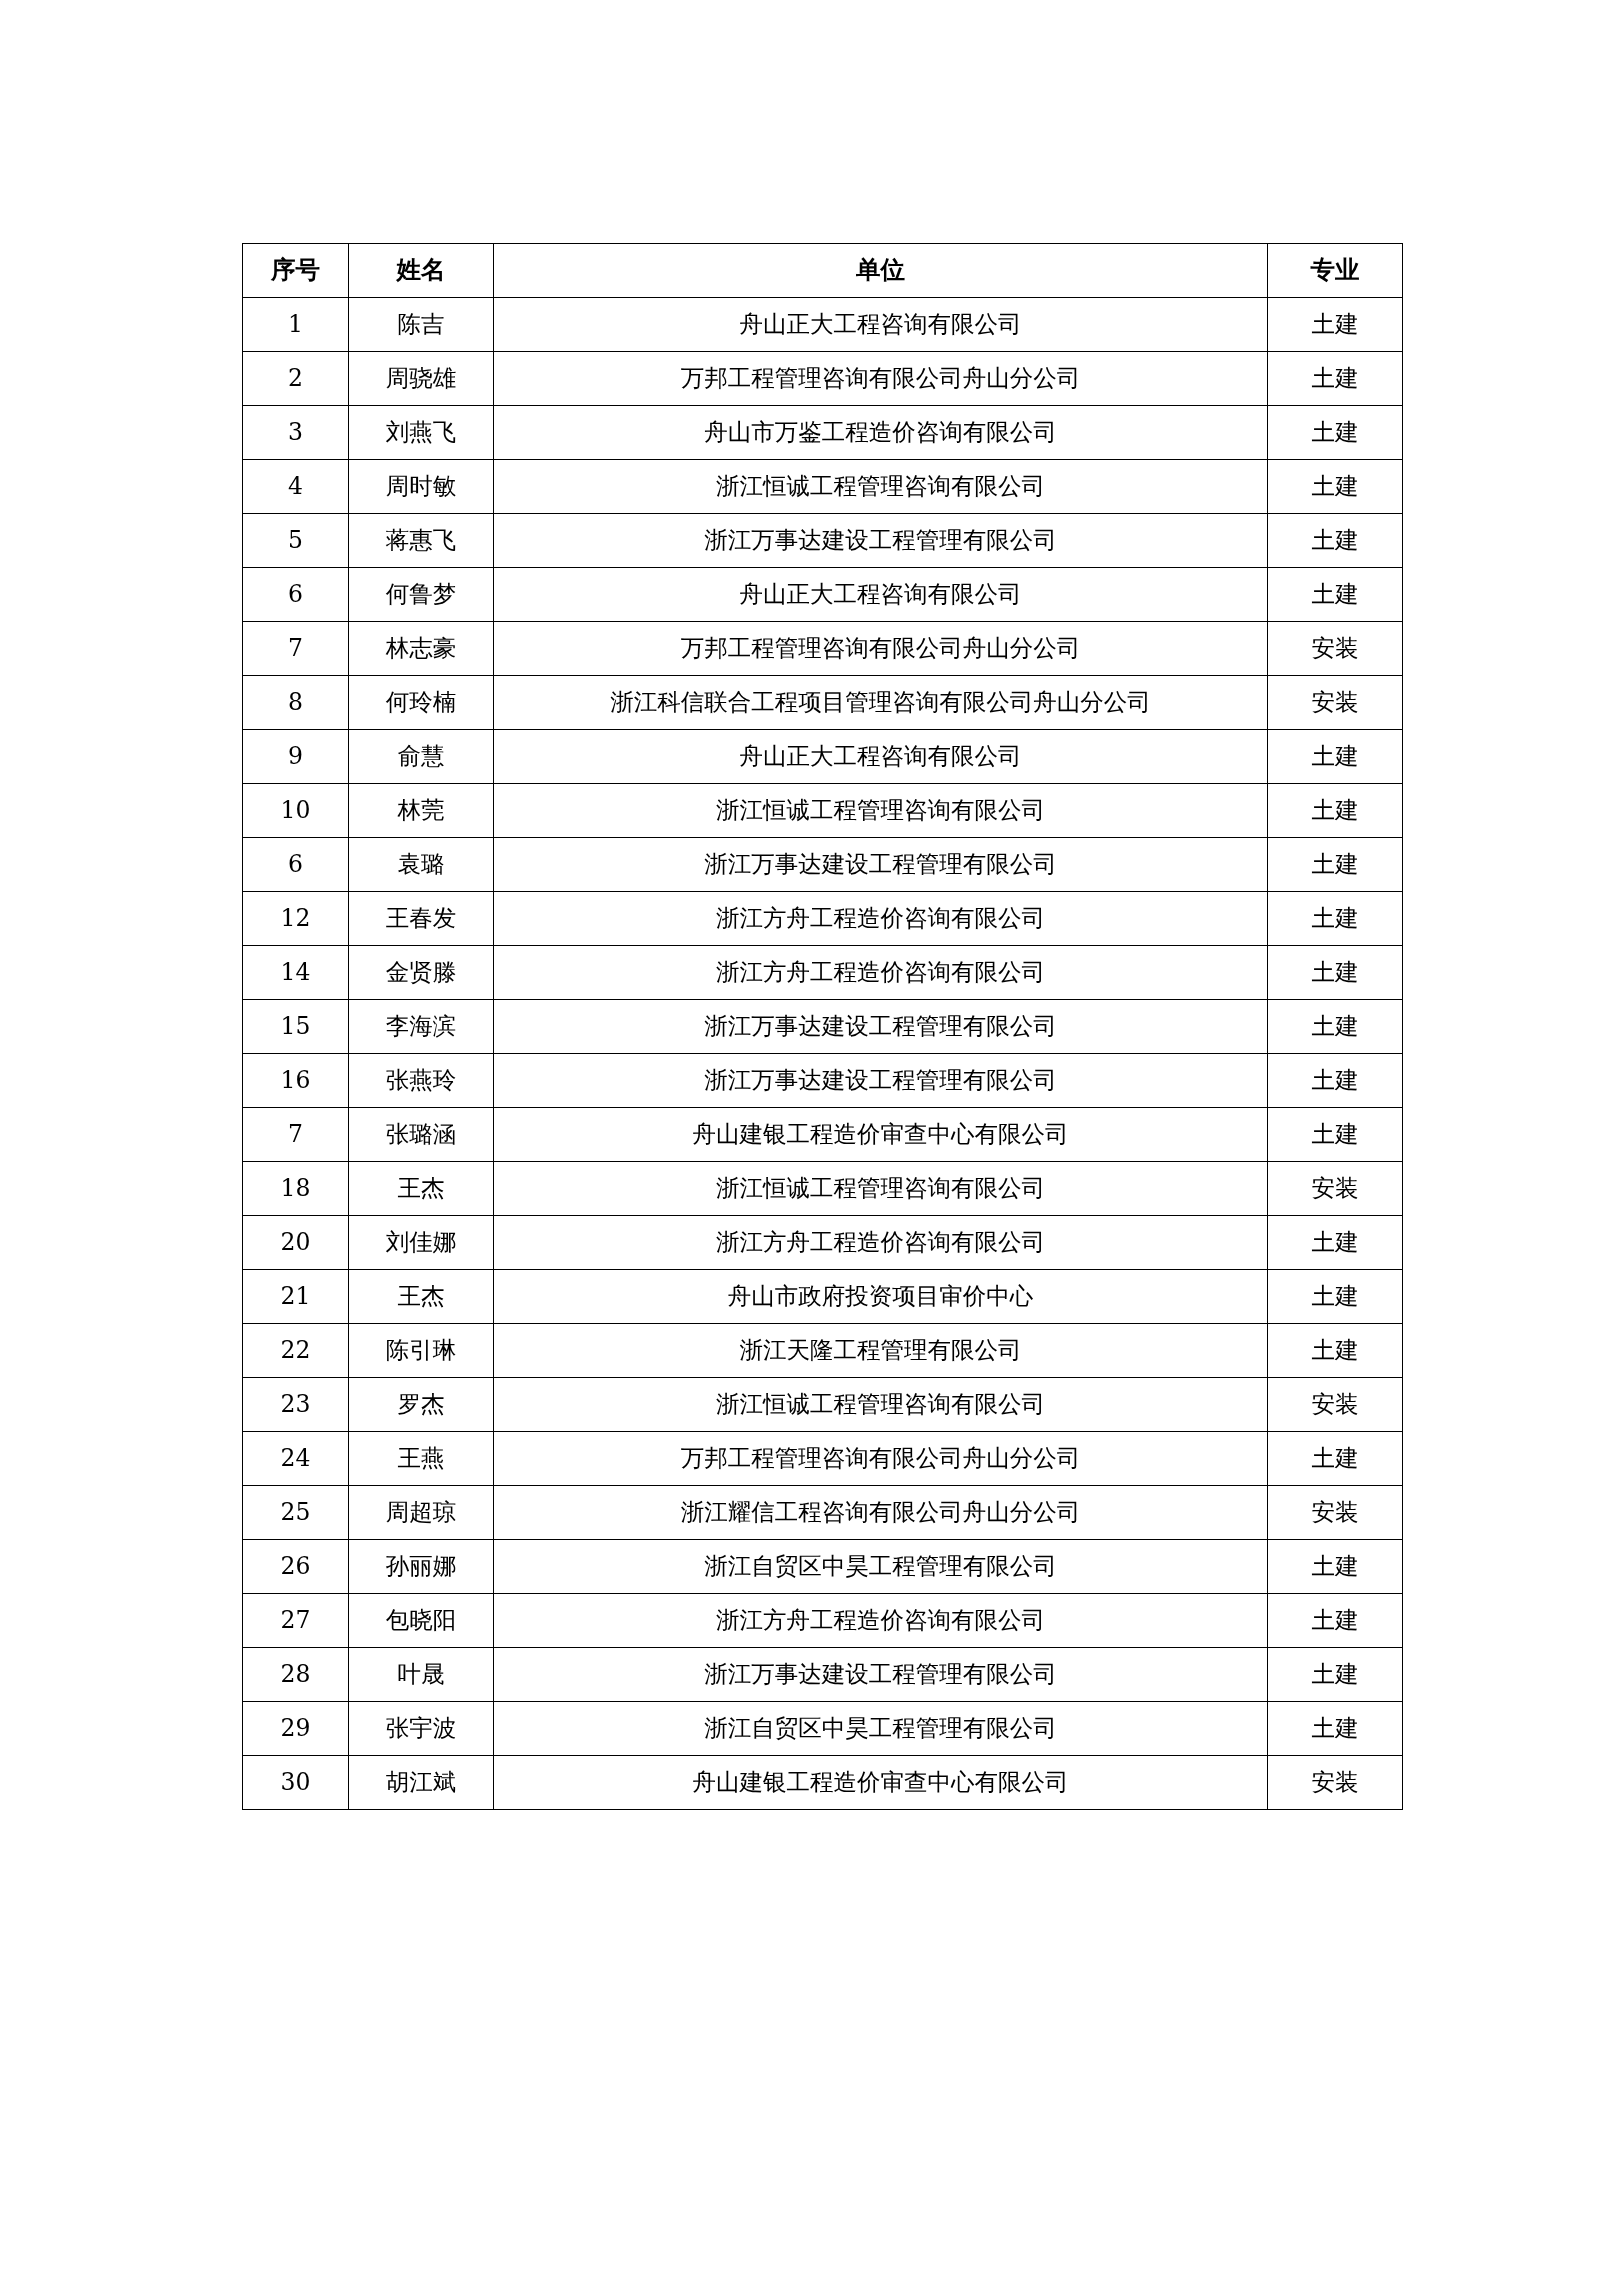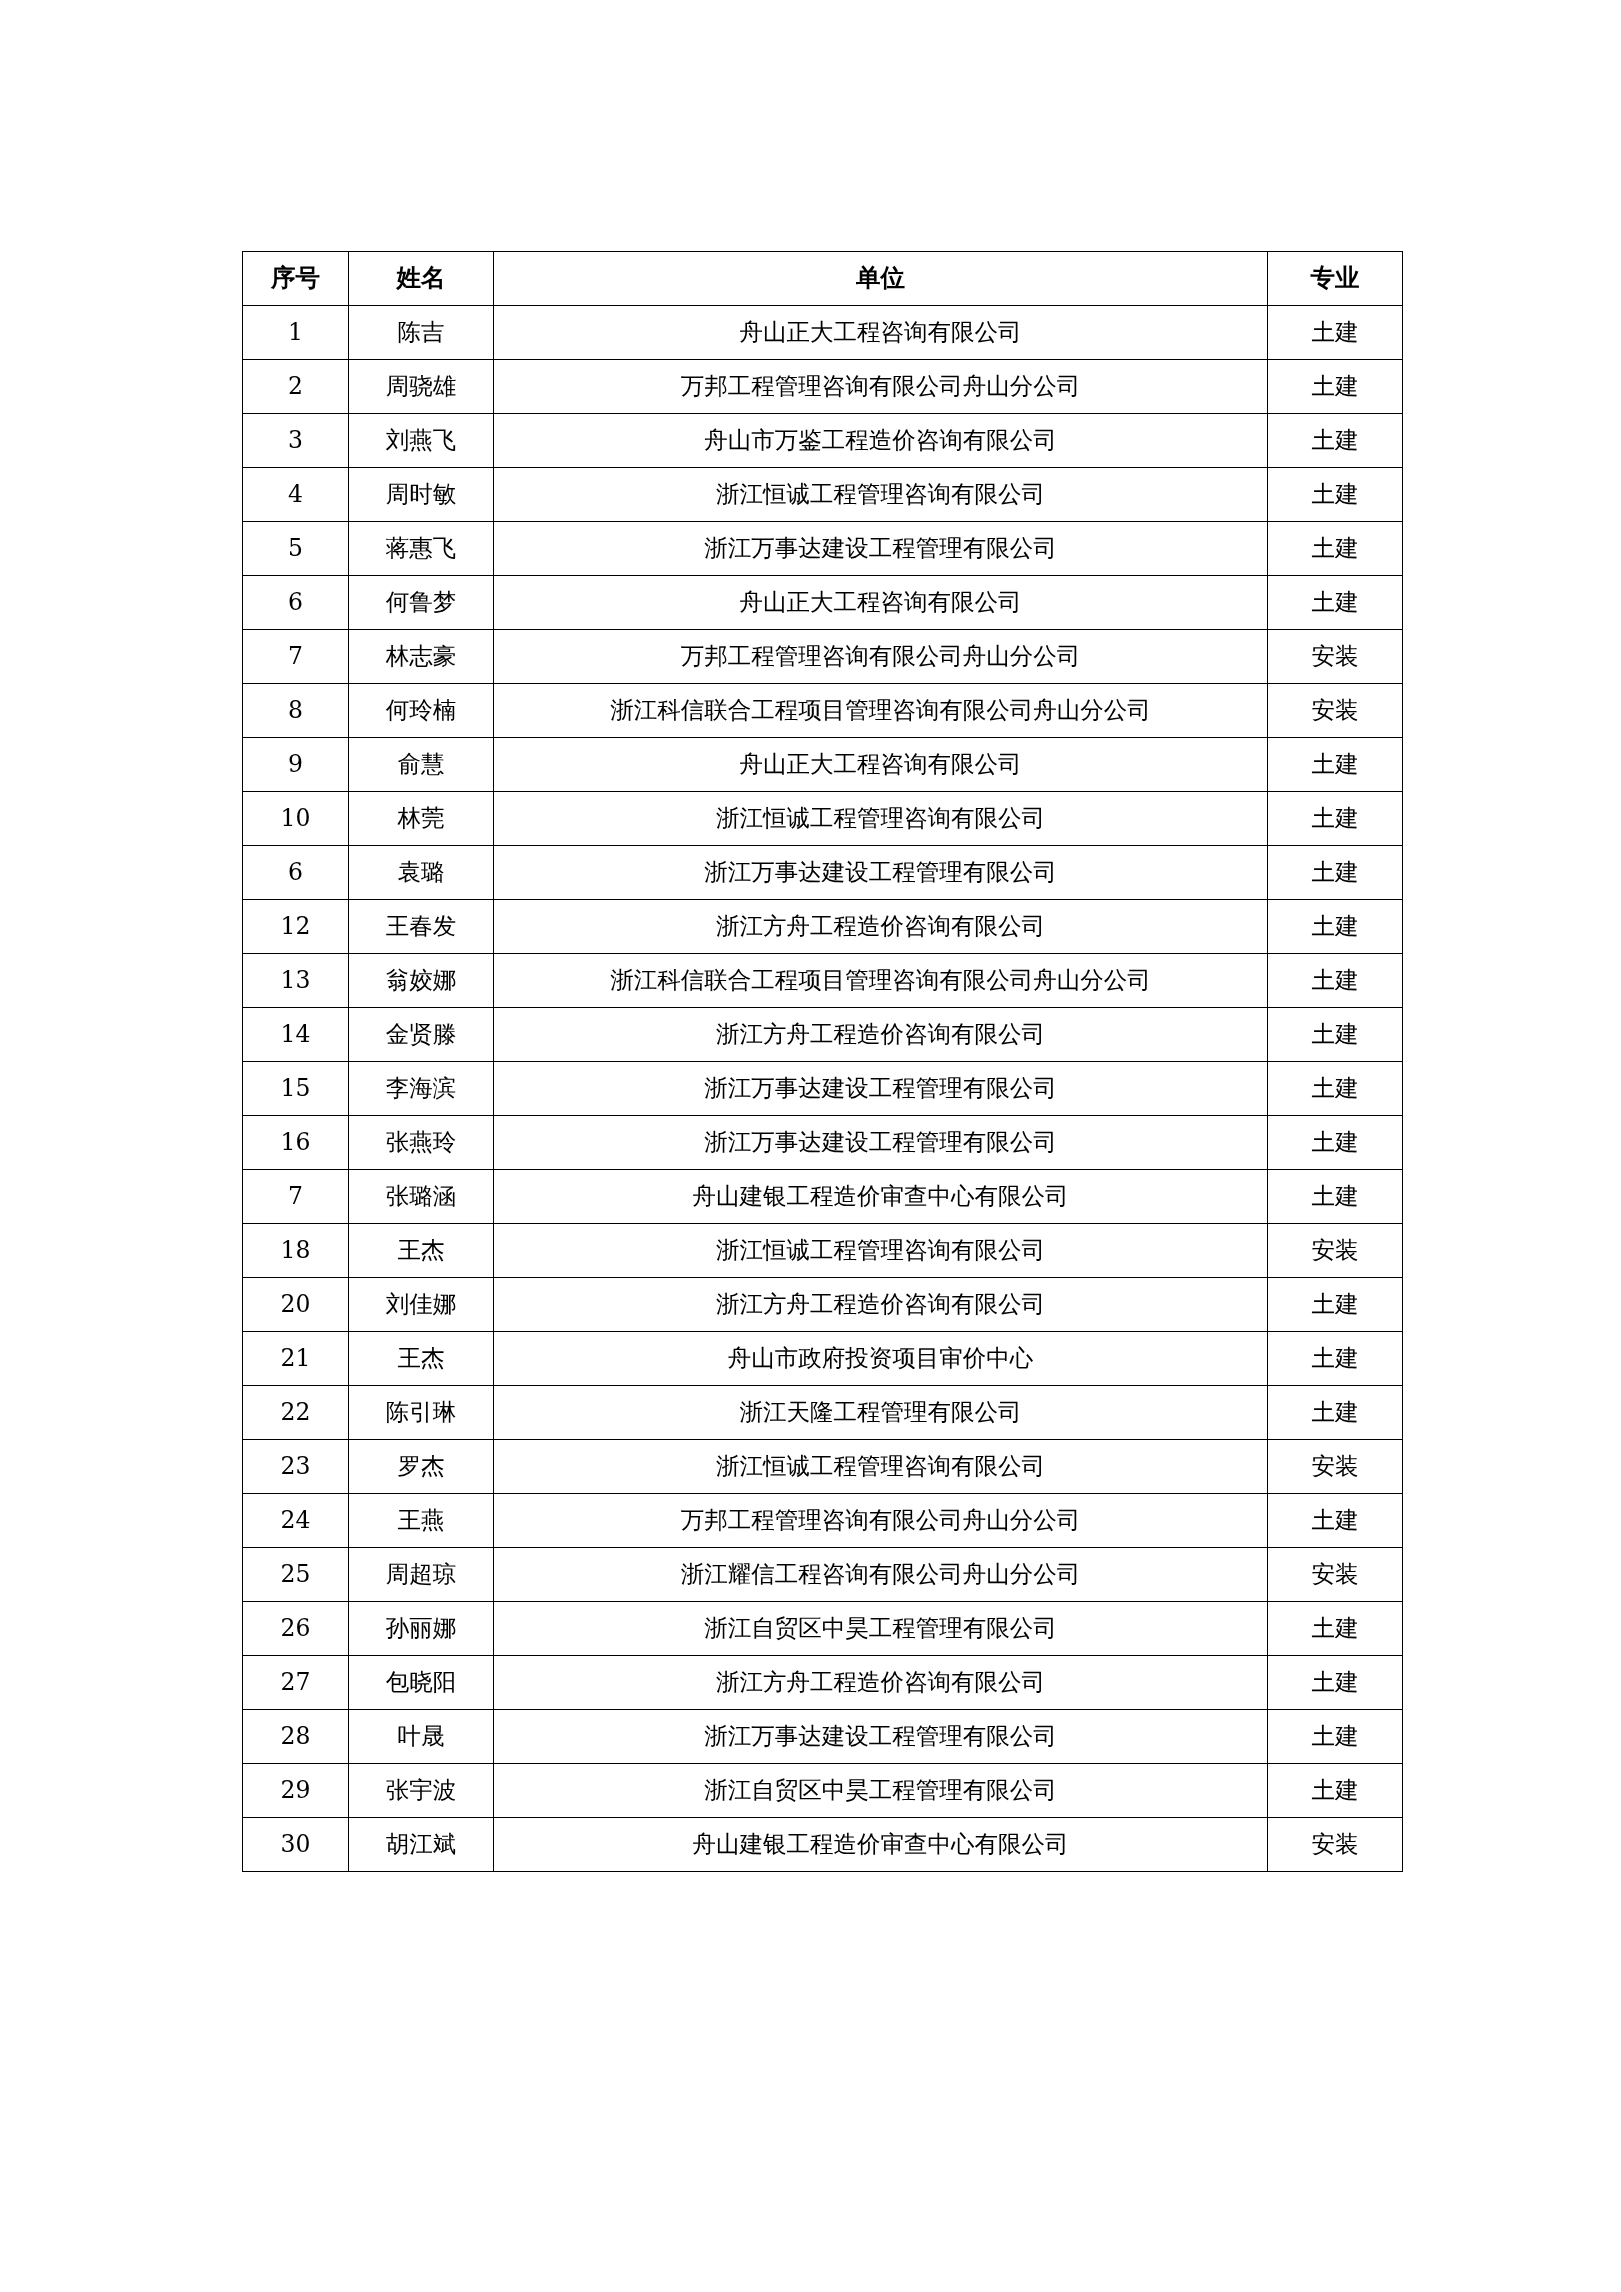--- a/index.html
+++ b/index.html
@@ -15,21 +15,21 @@
   }
   .page {
     position: relative;
     width: 1621px;
     height: 2293px;
     box-sizing: border-box;
     padding: 243px 0 0 0;
   }
   .table-wrap {
     width: 1137px;
-    margin: 8px auto;
+    margin: 0 auto;
   }
   table.roster {
     border-collapse: collapse;
     width: 100%;
     table-layout: fixed;
   }
   table.roster td, table.roster th {
     border: 1.4px solid #000000;
     height: 53px;
     text-align: center;
@@ -136,26 +136,20 @@
             <td>浙江万事达建设工程管理有限公司</td>
             <td>土建</td>
           </tr>
           <tr>
             <td class="idx-cell">12</td>
             <td>王春发</td>
             <td>浙江方舟工程造价咨询有限公司</td>
             <td>土建</td>
           </tr>
           <tr>
-            <td class="idx-cell">13</td>
-            <td>翁姣娜</td>
-            <td>浙江科信联合工程项目管理咨询有限公司舟山分公司</td>
-            <td>土建</td>
-          </tr>
-          <tr>
             <td class="idx-cell">14</td>
             <td>金贤滕</td>
             <td>浙江方舟工程造价咨询有限公司</td>
             <td>土建</td>
           </tr>
           <tr>
             <td class="idx-cell">15</td>
             <td>李海滨</td>
             <td>浙江万事达建设工程管理有限公司</td>
             <td>土建</td>

